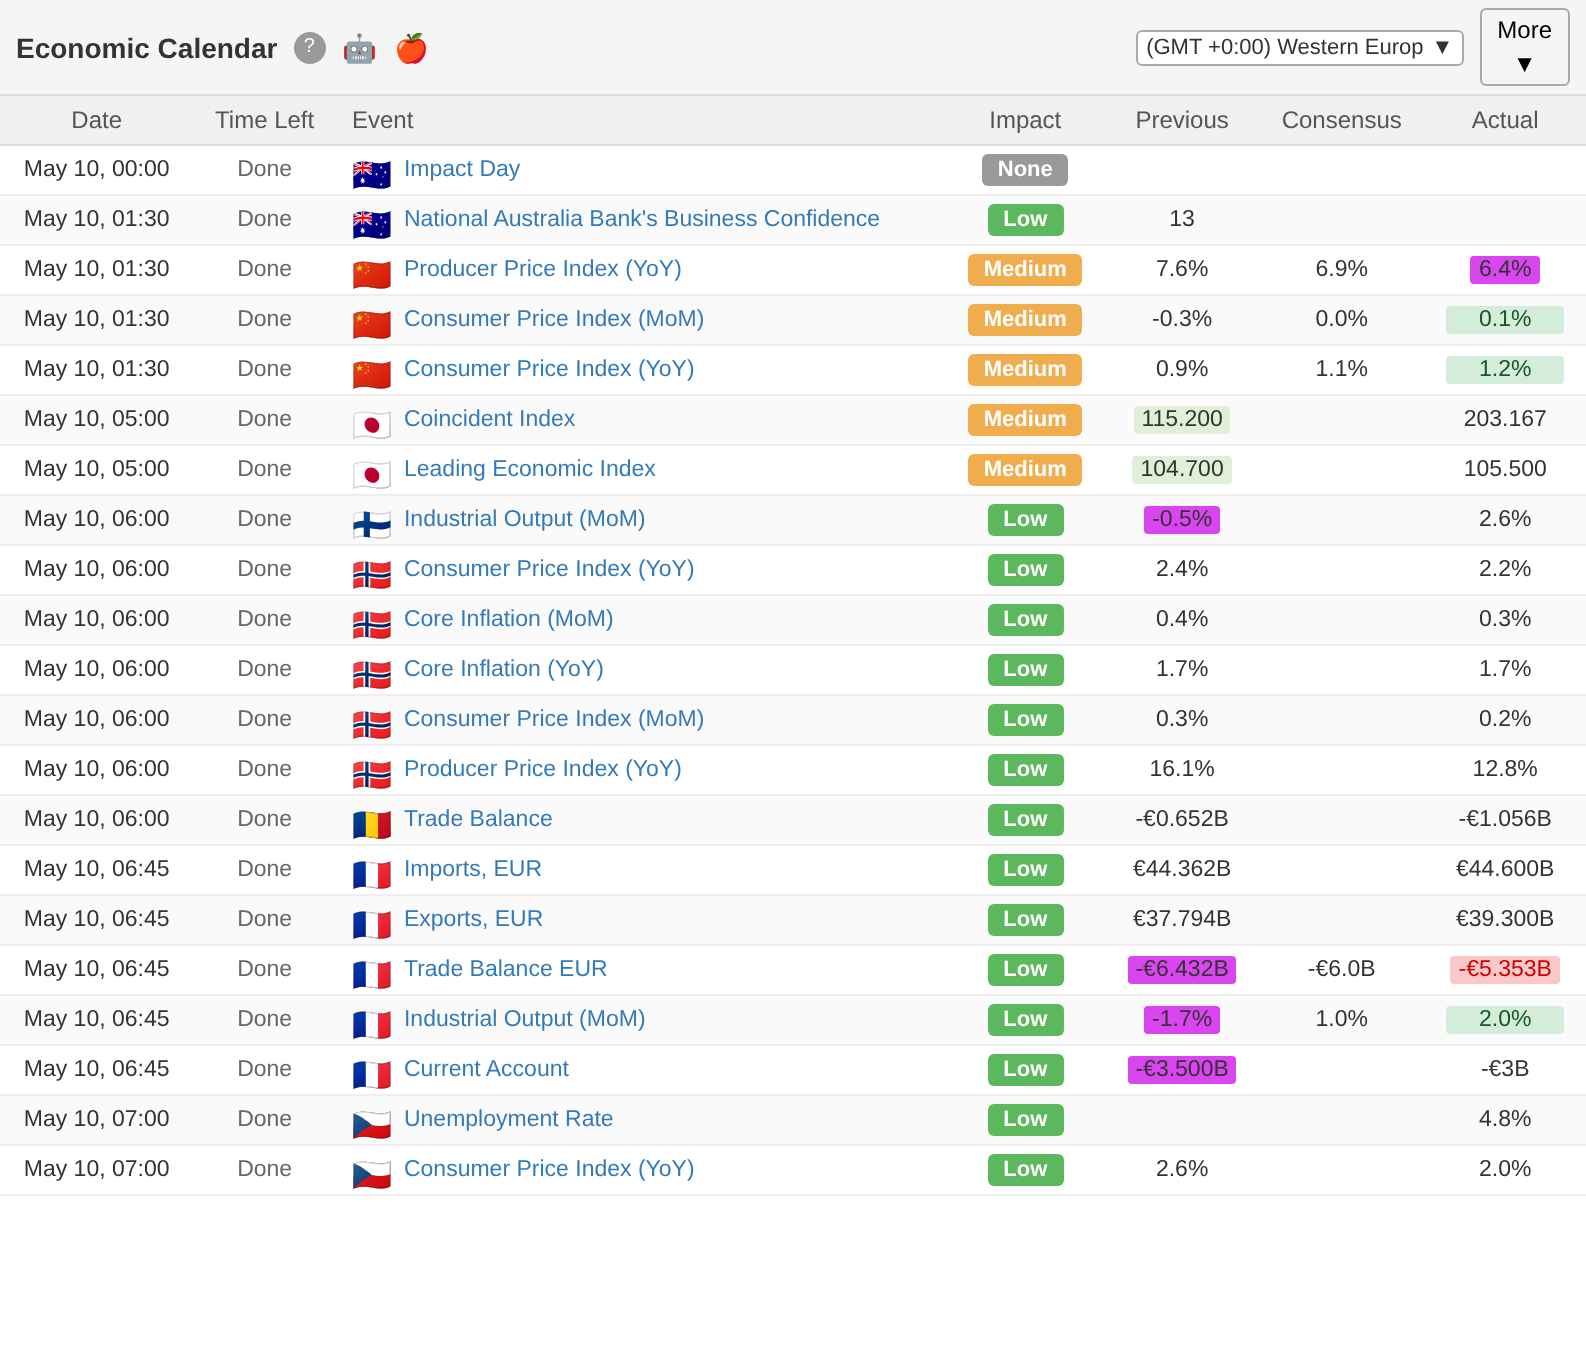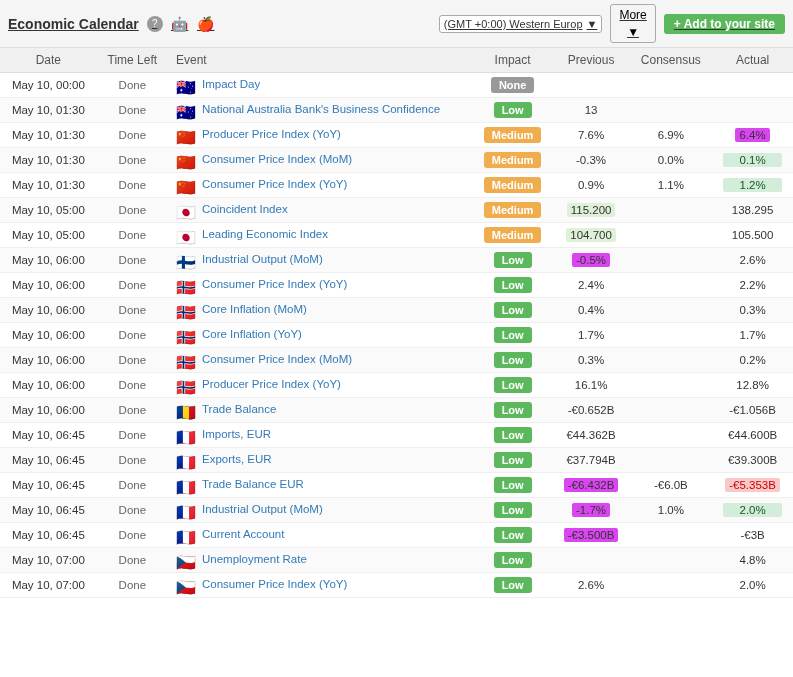--- a/index.html
+++ b/index.html
@@ -5,21 +5,20 @@
     * { box-sizing: border-box; margin: 0; padding: 0; }
     body { font-family: Arial, sans-serif; font-size: 12px; background: #fff; color: #333; }
 
     .header {
       display: flex;
       align-items: center;
       padding: 4px 8px;
       background: #f5f5f5;
       border-bottom: 1px solid #ddd;
       gap: 8px;
-      text-decoration: underline;
     }
     .header-title {
       font-size: 14px;
       font-weight: bold;
       color: #333;
     }
     .header-question {
       width: 16px; height: 16px;
       border-radius: 50%;
       background: #999;
@@ -160,23 +159,20 @@
   <span class="android-icon">🤖</span>
   <span class="apple-icon">🍎</span>
   <div class="header-spacer"></div>
   <div class="timezone-select">
     <span>(GMT +0:00) Western Europ</span>
     <span>▼</span>
   </div>
   <button class="more-btn">
     <span>More</span>
     <span>▼</span>
-  </button>
-  <button class="add-btn">
-    <span>+ Add to your site</span>
   </button>
 </div>
 
 <table>
   <thead>
     <tr>
       <th>Date</th>
       <th>Time Left</th>
       <th style="text-align:left;">Event</th>
       <th>Impact</th>
@@ -231,21 +227,21 @@
         <td class="col-consensus">1.1%</td>
         <td class="col-actual"><span class="val-highlight-lightgreen">1.2%</span></td>
       </tr>
       <tr>
         <td class="col-date">May 10, 05:00</td>
         <td class="col-time-left">Done</td>
         <td class="col-event"><span class="flag">🇯🇵</span><a class="event-link" href="#">Coincident Index</a></td>
         <td class="col-impact"><span class="impact-badge impact-medium">Medium</span></td>
         <td class="col-previous"><span class="val-highlight-green">115.200</span></td>
         <td class="col-consensus"></td>
-        <td class="col-actual">138.295</td>
+        <td class="col-actual">203.167</td>
       </tr>
       <tr>
         <td class="col-date">May 10, 05:00</td>
         <td class="col-time-left">Done</td>
         <td class="col-event"><span class="flag">🇯🇵</span><a class="event-link" href="#">Leading Economic Index</a></td>
         <td class="col-impact"><span class="impact-badge impact-medium">Medium</span></td>
         <td class="col-previous"><span class="val-highlight-green">104.700</span></td>
         <td class="col-consensus"></td>
         <td class="col-actual">105.500</td>
       </tr>

